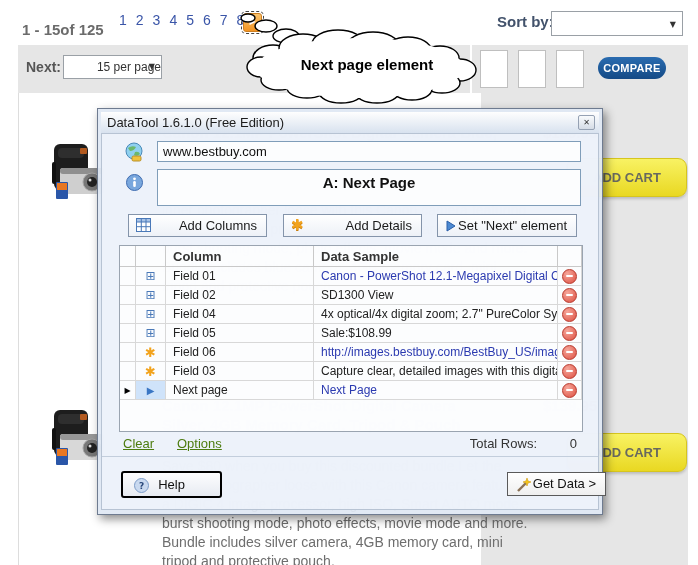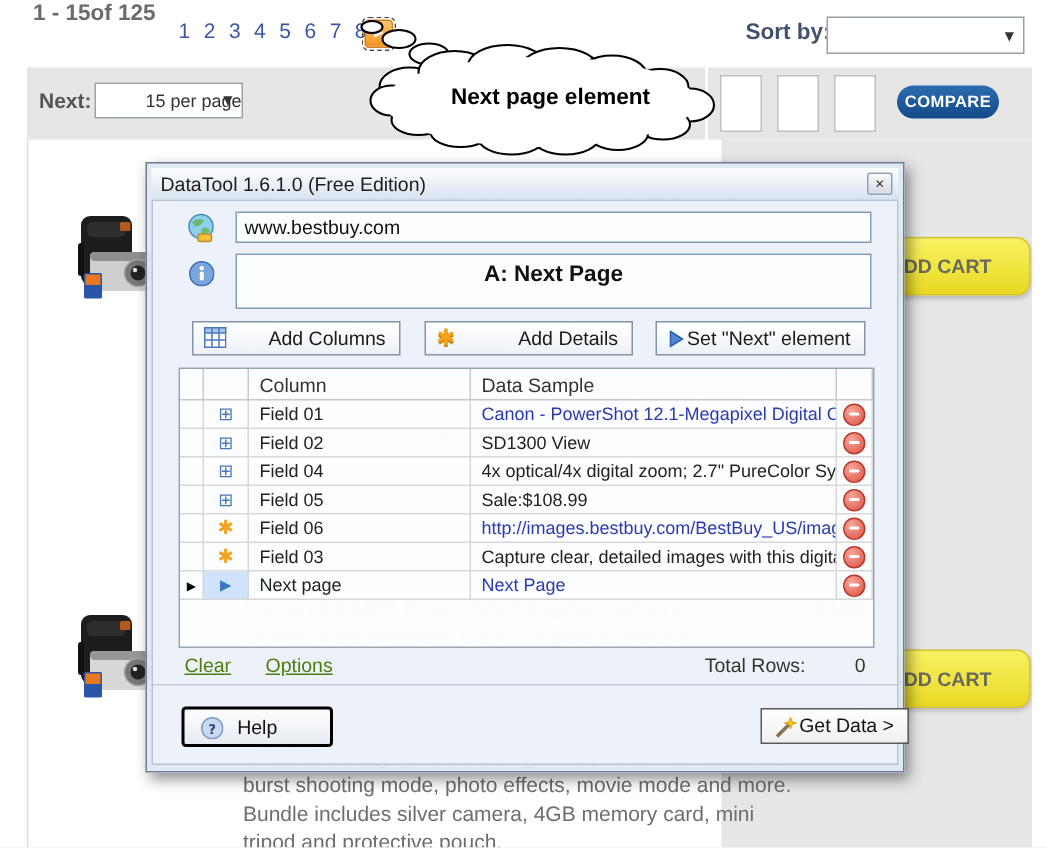--- a/index.html
+++ b/index.html
@@ -2,21 +2,21 @@
 <html><head>
 <meta charset="utf-8">
 <style>
   html,body{margin:0;padding:0;}
   body{font-family:"Liberation Sans",sans-serif;background:#fff;}
   #stage{position:relative;width:698px;height:565px;background:#fff;overflow:hidden;}
   .abs{position:absolute;}
   .glyph{font-family:"DejaVu Sans","Liberation Sans",sans-serif;}
 
   
-  .results{left:22px;top:0;font-size:15px;font-weight:bold;color:#6b6b6b;}
+  .results{left:22px;top:21px;font-size:15px;font-weight:bold;color:#6b6b6b;}
   .pagination{left:119px;top:12px;display:flex;gap:9px;font-size:14px;color:#3a55a8;}
   .pagination span{cursor:pointer;}
   .next-icon{left:243px;top:13px;width:17px;height:17px;border-radius:3px;
     background:linear-gradient(#fbc46d,#f29422);border:1px solid #cd7e20;
     color:#fff;font-size:8px;line-height:16px;text-align:center;
     outline:1px dashed #444;outline-offset:1px;cursor:pointer;}
   .sort-label{left:497px;top:13px;font-size:15px;font-weight:600;color:#42526b;}
   .selectbox{background:#fff;border:1px solid #9aa0a6;font-size:12px;color:#333;cursor:pointer;}
   .sort-select{left:551px;top:11px;width:130px;height:23px;}
   .sel-arrow{position:absolute;right:6px;top:50%;transform:translateY(-50%);font-size:8px;color:#333;}
@@ -66,21 +66,21 @@
 
   .dlg-btn{top:80px;height:23px;border:1px solid #8494aa;background:linear-gradient(#fff,#edf1f7);
     cursor:pointer;box-sizing:border-box;}
   .dlg-btn .lbl{position:absolute;right:9px;top:3px;font-size:13px;color:#1a1a1a;}
   .dlg-btn .icon{position:absolute;left:7px;top:3px;}
   .ast-glyph{color:#f2a31d;font-size:15px;font-weight:bold;line-height:15px;text-shadow:0 1px 0 #c97f0e;}
 
   .grid-table{left:17px;top:111px;width:464px;height:187px;border:1px solid #9aa4b0;
     background:rgba(255,255,255,.8);box-sizing:border-box;overflow:hidden;}
   .t-head,.t-row{display:flex;}
-  .t-head{height:21px;line-height:21px;font-size:13px;color:#333;}
+  .t-head{height:21px;line-height:21px;font-size:13px;color:#333;font-weight:bold;}
   .t-head>div{border-right:1px solid #c9c9c9;border-bottom:1px solid #c9c9c9;box-sizing:border-box;}
   .t-row{height:19px;line-height:19px;font-size:12px;color:#222;}
   .t-row>div{border-right:1px solid #d8d8d8;border-bottom:1px solid #d8d8d8;box-sizing:border-box;}
   .c-sel{width:16px;text-align:center;font-size:8px;color:#000;}
   .c-icon{width:30px;text-align:center;}
   .c-col{width:148px;padding-left:7px;}
   .c-sam{flex:1;padding-left:7px;white-space:nowrap;overflow:hidden;}
   .c-rem{width:24px;display:flex;align-items:center;justify-content:center;}
   .sample-link{color:#2b3ab0;}
   .ic-grid{color:#4a79b8;font-size:12px;}

